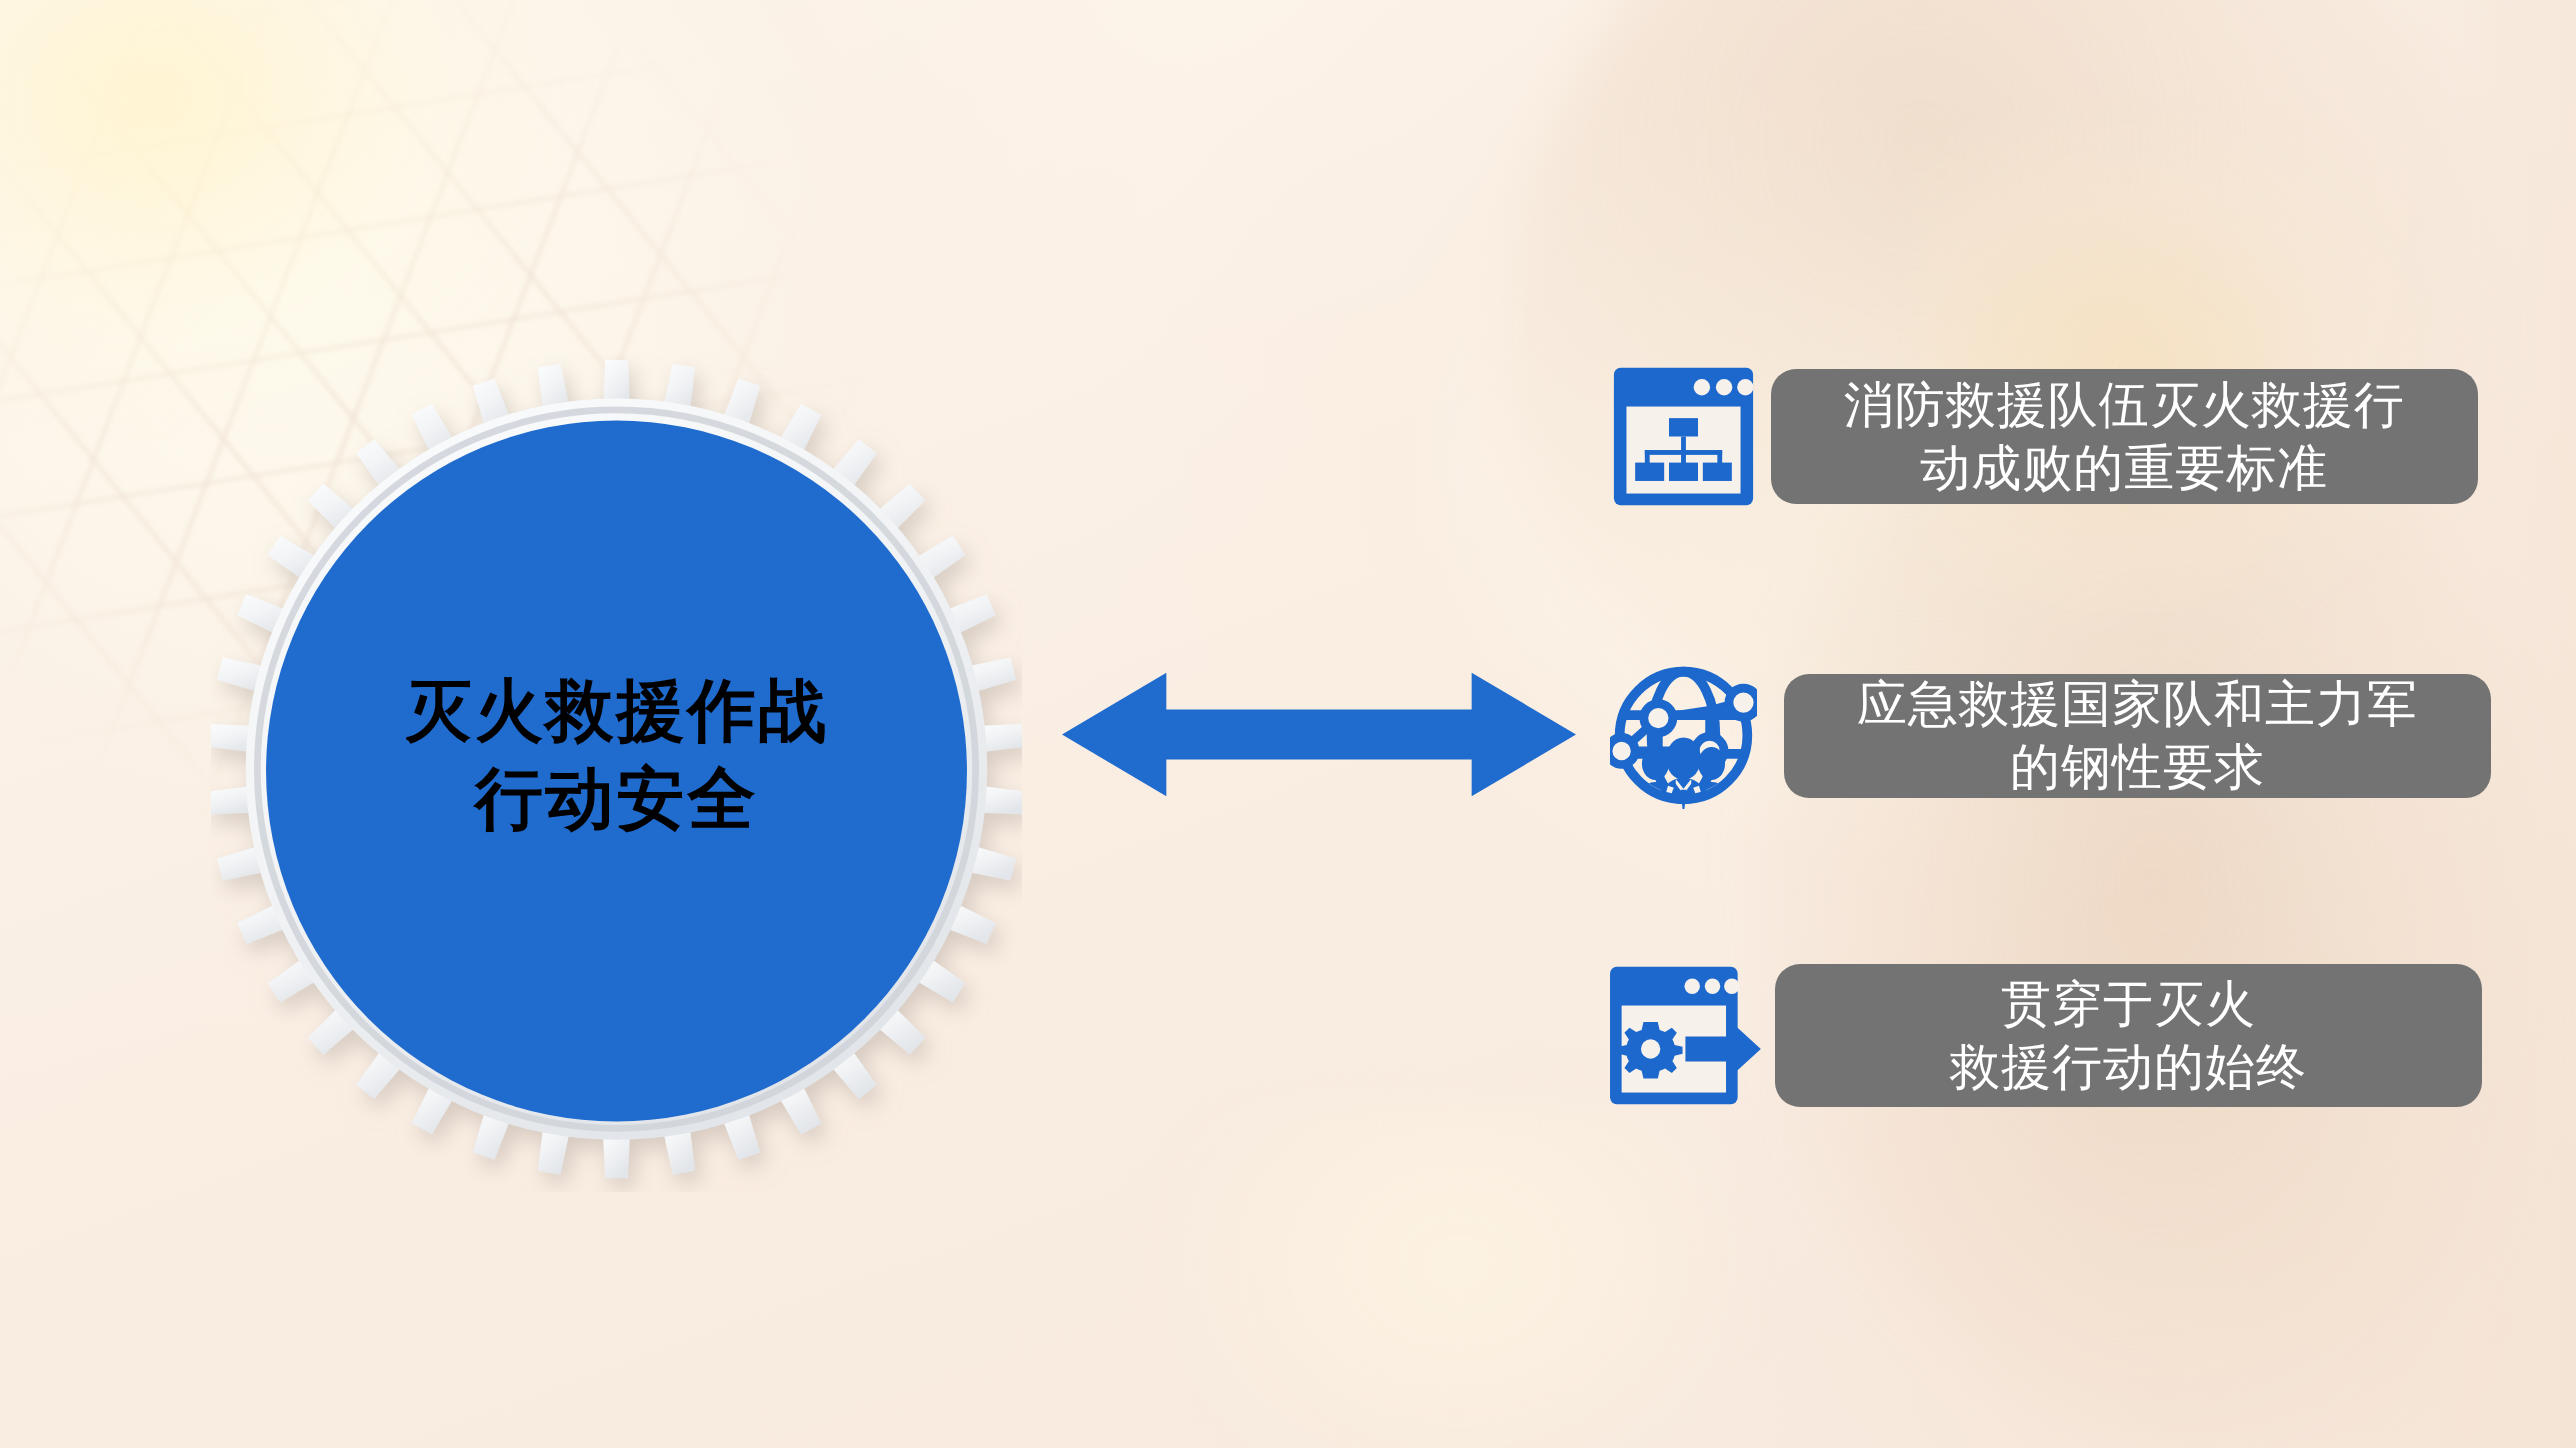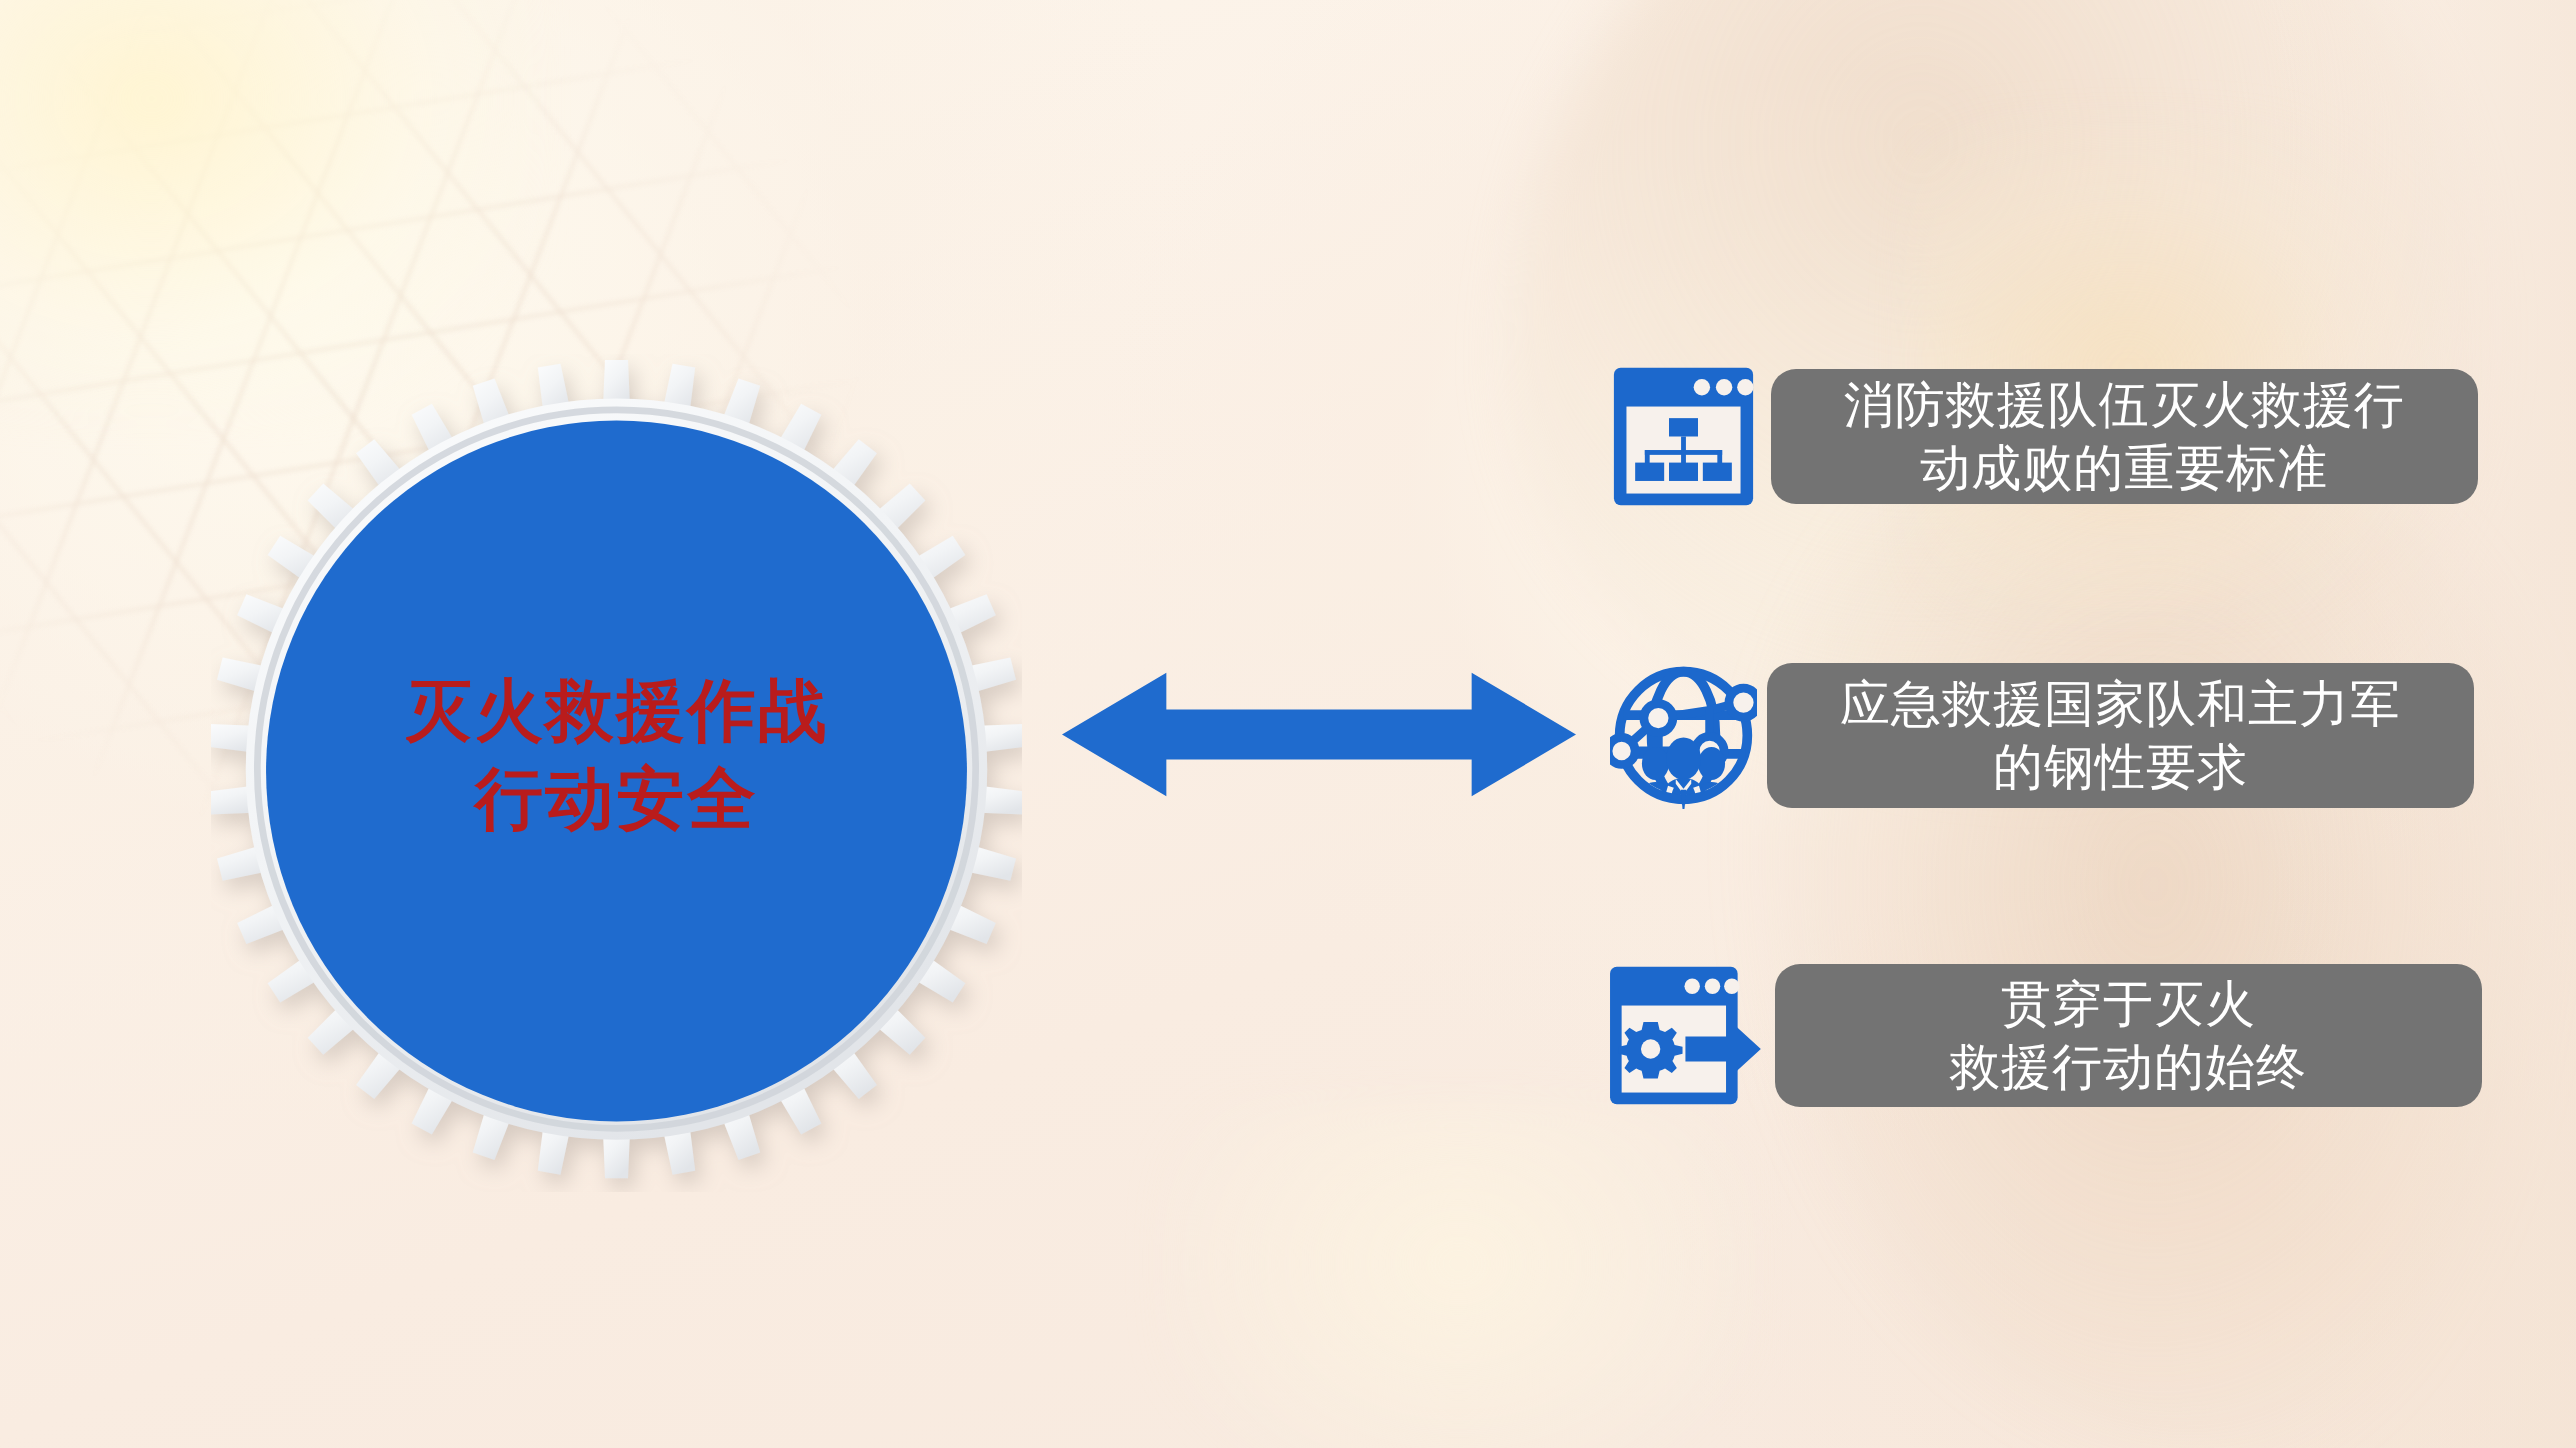--- a/index.html
+++ b/index.html
@@ -101,21 +101,21 @@
     height: 838px;
   }
   .gear-wrap svg { display: block; width: 100%; height: 100%; }
 
   .gear-label {
     position: absolute;
     left: 211px;
     top: 666px;
     width: 811px;
     text-align: center;
-    color: #b91c1c;
+    color: #000000;
     font-size: 68px;
     font-weight: bold;
     line-height: 1.30;
     letter-spacing: 2.9px;
     white-space: pre-line;
   }
 
   
   .arrow-double {
     position: absolute;
@@ -166,21 +166,21 @@
     justify-content: center;
     text-align: center;
     font-size: 50px;
     line-height: 1.26;
     letter-spacing: 1px;
     white-space: pre-line;
     box-sizing: border-box;
     padding: 15.5px 19.3px;
   }
   .row-1 .row-box { height: 135px; margin-left: 7.7px; }
-  .row-2 .row-box { height: 145px; margin-left: 4px; }
+  .row-2 .row-box { height: 124px; margin-left: 21px; }
   .row-3 .row-box { height: 143px; margin-left: 12px; }
 </style>
 </head>
 <body>
 
 <div id="slide">
 
   <div class="bg-layer bg-base"></div>
   <div class="bg-mesh"></div>
   <div class="bg-glow-tl"></div>

